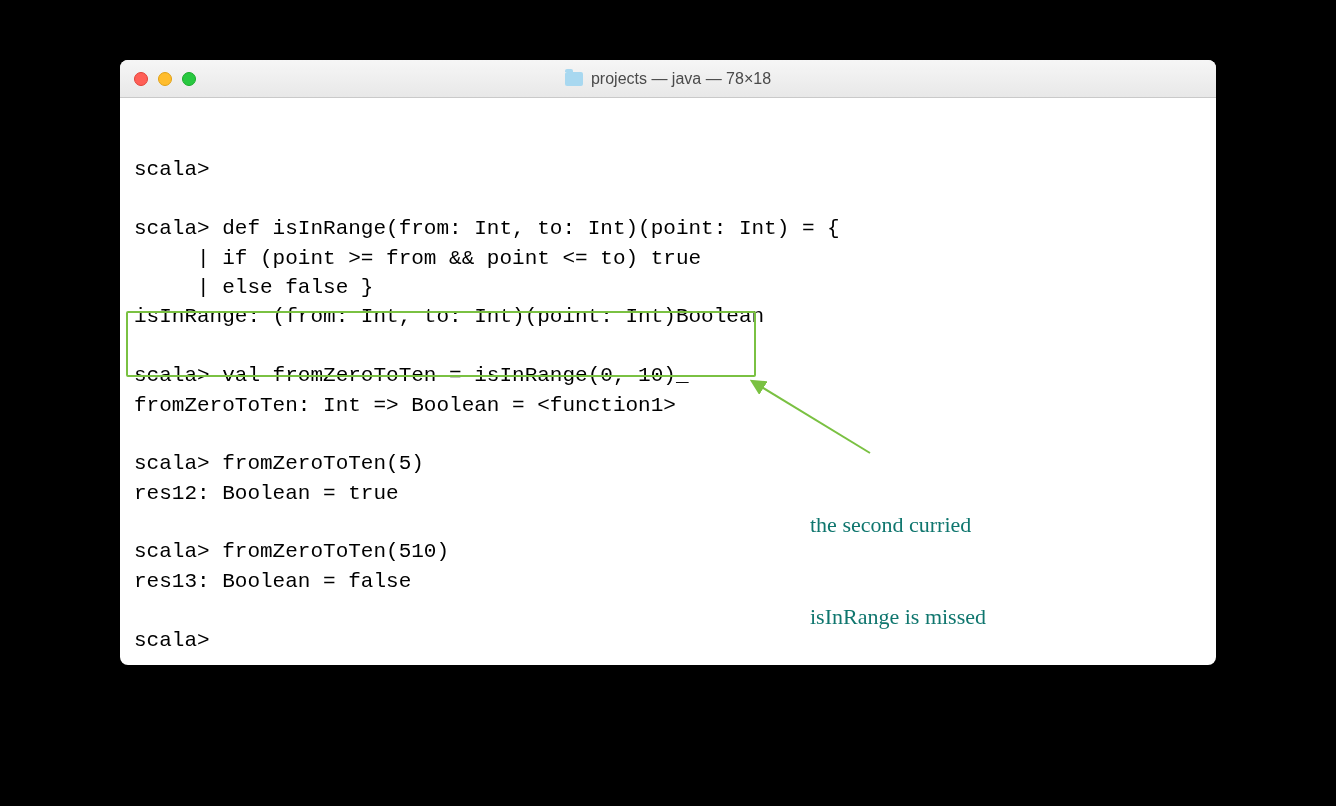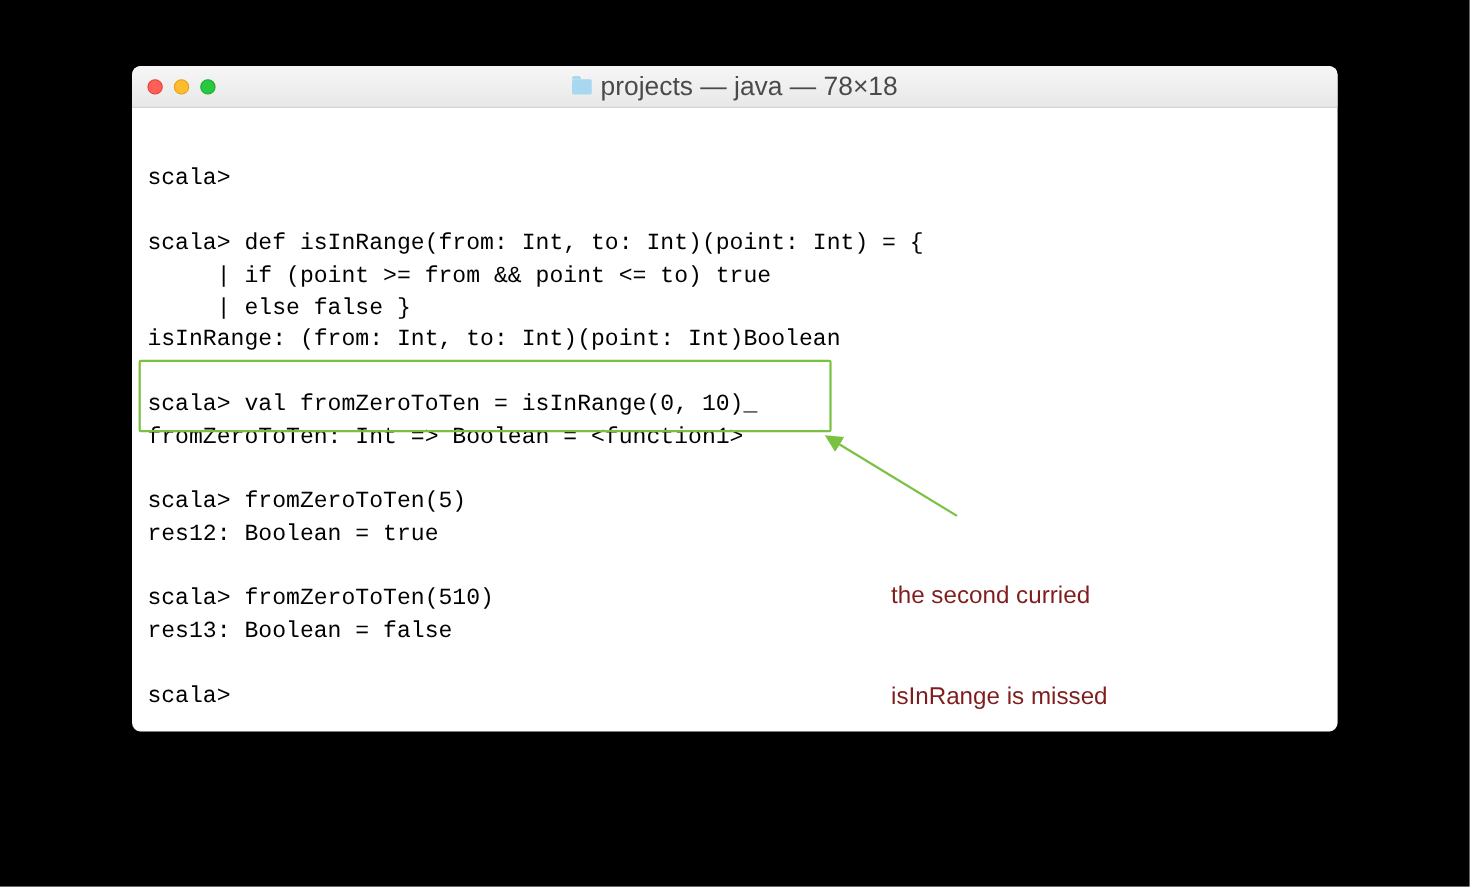--- a/index.html
+++ b/index.html
@@ -61,44 +61,43 @@
     .folder-icon::before {
       content: "";
       position: absolute;
       top: -3px; left: 0;
       width: 8px; height: 3px;
       background: #a8d8f0;
       border-radius: 2px 2px 0 0;
     }
     .title-text {
       color: #4a4a4a;
-      font-size: 24px;
+      font-size: 16px;
     }
     .terminal-body {
-      padding: 5px 14px;
+      padding: 28px 14px;
       font-family: Menlo, Monaco, "Courier New", monospace;
       font-size: 21px;
       line-height: 1.4;
       white-space: pre;
       color: #000;
       position: relative;
       height: calc(100% - 38px);
       overflow: hidden;
-      margin-top: 16px;
     }
     .highlight-box {
       position: absolute;
       border: 2px solid #7ac142;
       border-radius: 2px;
       pointer-events: none;
     }
     .annotation {
       position: absolute;
-      color: #7f1d1d;
-      font-family: Liberation Sans, sans-serif;
+      color: #0f766e;
+      font-family: Liberation Serif, serif;
       font-size: 22px;
       line-height: 1.4;
       text-align: left;
     }
     .arrow-svg {
       position: absolute;
       pointer-events: none;
     }
   </style>
 </head>

